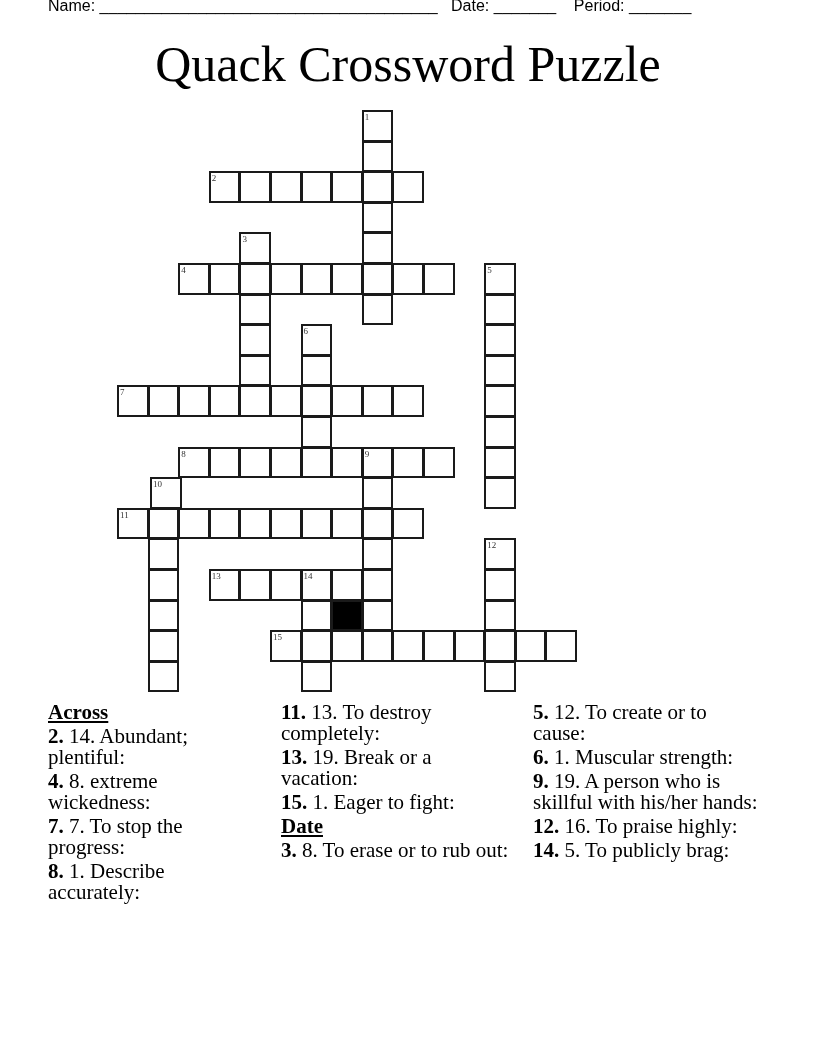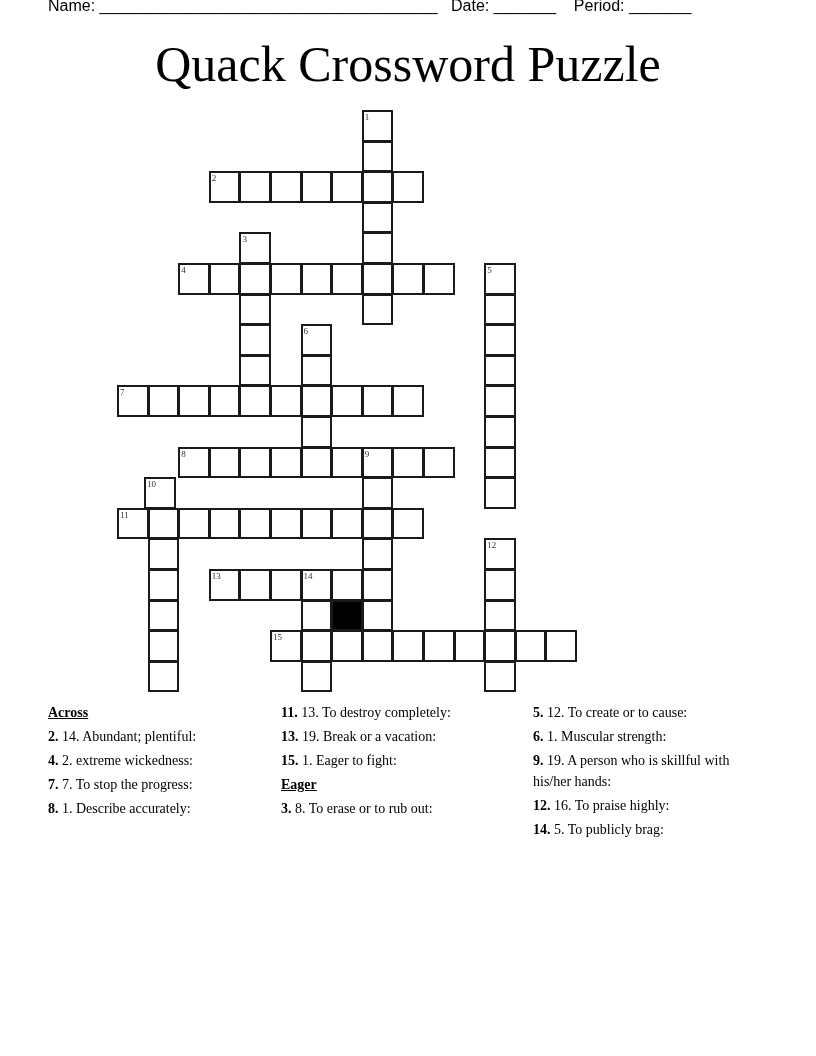--- a/index.html
+++ b/index.html
@@ -19,21 +19,21 @@
     width: 31.6px; height: 31.6px;
     border: 2px solid #1a1a1a; background: #fff;
   }
   .cell.black { background: #000; }
   .cell .num {
     position: absolute; top: 1px; left: 1px;
     font-family: "Liberation Serif", serif; font-size: 9px; line-height: 9px; color: #333;
   }
   .clues {
     position: absolute; top: 702px;
-    font-family: "Liberation Serif", serif; font-size: 14px; line-height: 21px;
+    font-family: "Liberation Serif", serif; font-size: 21px; line-height: 21px;
   }
   .clues .heading { font-weight: bold; text-decoration: underline; margin-bottom: 3px; display: block; }
   .clue { margin-bottom: 3px; }
   .clue b { font-weight: bold; }
   #col1 { left: 48px; width: 200px; }
   #col2 { left: 281px; width: 230px; }
   #col3 { left: 533px; width: 230px; }
 </style>
 </head>
 <body>
@@ -115,21 +115,21 @@
       <span class="num">9</span>
     </div>
     <div class="cell" style="left: 392.4px; top: 446.6px;"></div>
     <div class="cell" style="left: 423px; top: 446.6px;"></div>
     <div class="cell" style="left: 361.8px; top: 477.2px;"></div>
     <div class="cell" style="left: 361.8px; top: 507.8px;"></div>
     <div class="cell" style="left: 361.8px; top: 538.4px;"></div>
     <div class="cell" style="left: 361.8px; top: 569px;"></div>
     <div class="cell" style="left: 361.8px; top: 599.6px;"></div>
     <div class="cell" style="left: 361.8px; top: 630.2px;"></div>
-    <div class="cell" style="left: 144px; top: 477.2px;">
+    <div class="cell" style="left: 150px; top: 477.2px;">
       <span class="num">10</span>
     </div>
     <div class="cell" style="left: 147.6px; top: 507.8px;"></div>
     <div class="cell" style="left: 147.6px; top: 538.4px;"></div>
     <div class="cell" style="left: 147.6px; top: 569px;"></div>
     <div class="cell" style="left: 147.6px; top: 599.6px;"></div>
     <div class="cell" style="left: 147.6px; top: 630.2px;"></div>
     <div class="cell" style="left: 147.6px; top: 660.8px;"></div>
     <div class="cell" style="left: 117px; top: 507.8px;">
       <span class="num">11</span>
@@ -168,30 +168,30 @@
     <div class="cell" style="left: 423px; top: 630.2px;"></div>
     <div class="cell" style="left: 453.6px; top: 630.2px;"></div>
     <div class="cell" style="left: 514.8px; top: 630.2px;"></div>
     <div class="cell" style="left: 545.4px; top: 630.2px;"></div>
     <div class="cell black" style="left: 331.2px; top: 599.6px;"></div>
   </div>
 
 <div class="clues" id="col1">
   <span class="heading">Across</span>
   <div class="clue"><b>2.</b><span> 14. Abundant; plentiful:</span></div>
-  <div class="clue"><b>4.</b><span> 2. extreme wickedness:</span></div>
+  <div class="clue"><b>4.</b><span> 8. extreme wickedness:</span></div>
   <div class="clue"><b>7.</b><span> 7. To stop the progress:</span></div>
   <div class="clue"><b>8.</b><span> 1. Describe accurately:</span></div>
 </div>
 
 <div class="clues" id="col2">
   <div class="clue"><b>11.</b><span> 13. To destroy completely:</span></div>
   <div class="clue"><b>13.</b><span> 19. Break or a vacation:</span></div>
   <div class="clue"><b>15.</b><span> 1. Eager to fight:</span></div>
-  <span class="heading">Eager</span>
+  <span class="heading">Date</span>
   <div class="clue"><b>3.</b><span> 8. To erase or to rub out:</span></div>
 </div>
 
 <div class="clues" id="col3">
   <div class="clue"><b>5.</b><span> 12. To create or to cause:</span></div>
   <div class="clue"><b>6.</b><span> 1. Muscular strength:</span></div>
   <div class="clue"><b>9.</b><span> 19. A person who is skillful with his/her hands:</span></div>
   <div class="clue"><b>12.</b><span> 16. To praise highly:</span></div>
   <div class="clue"><b>14.</b><span> 5. To publicly brag:</span></div>
 </div>

